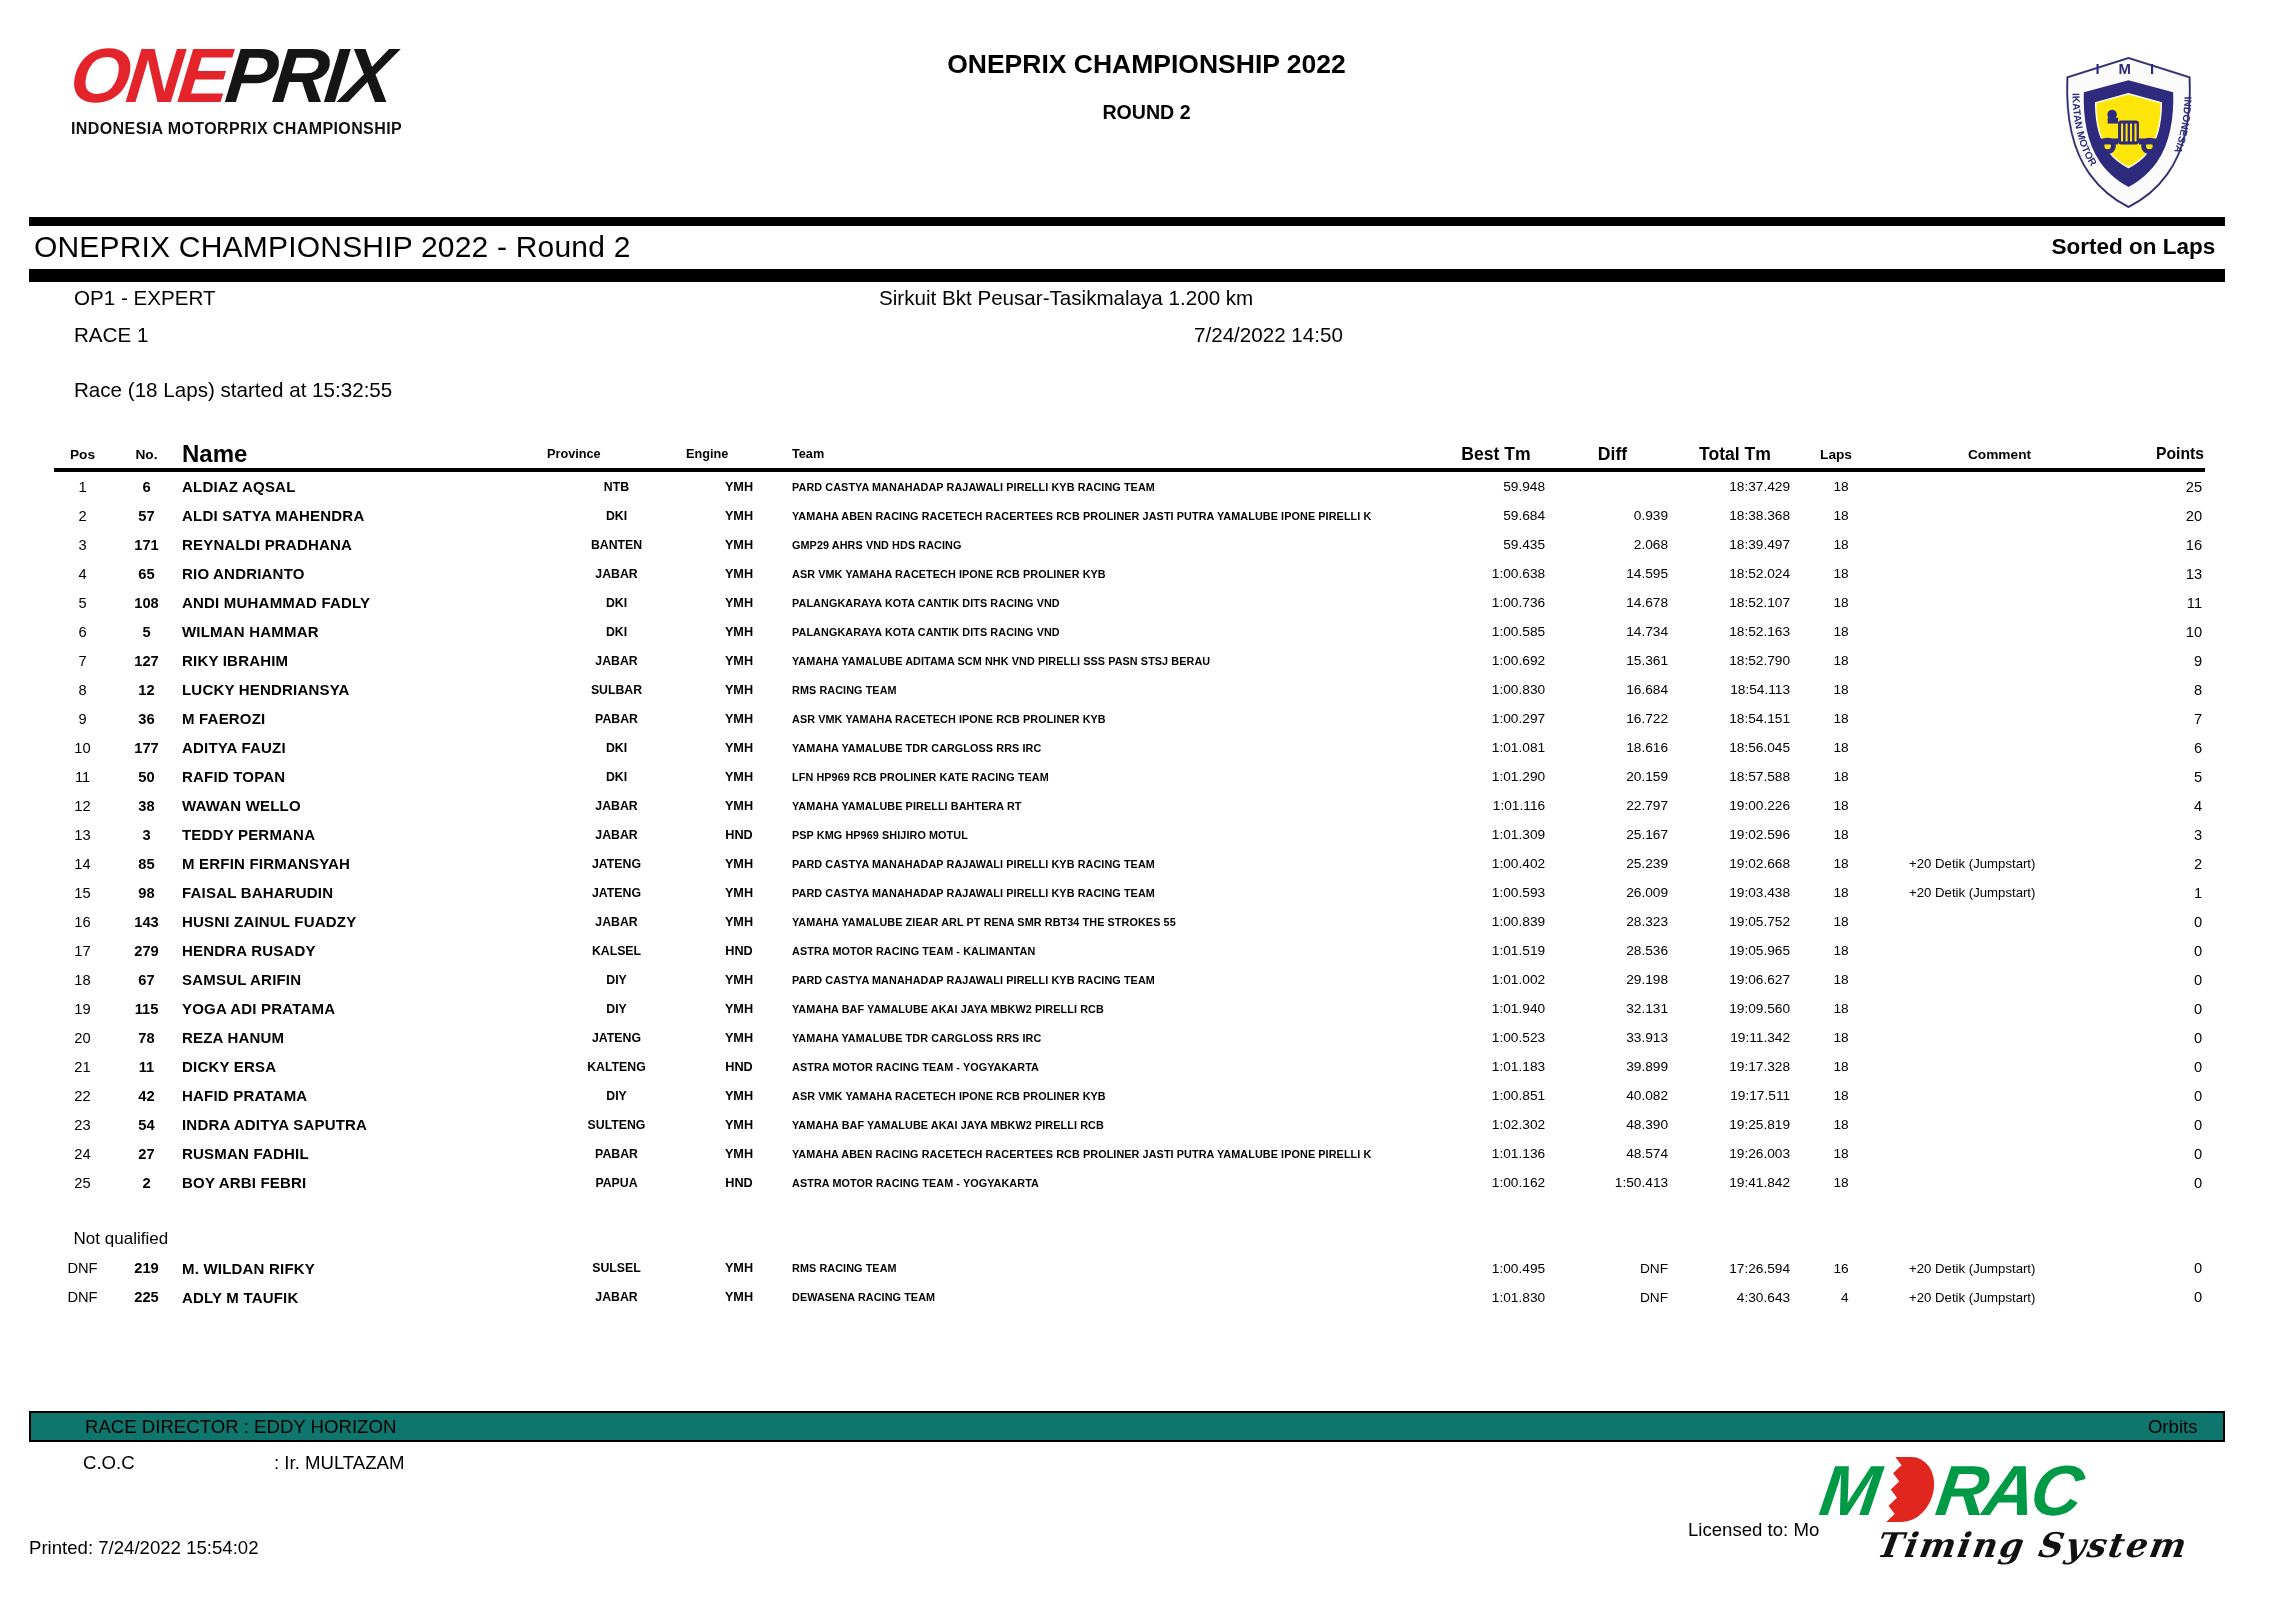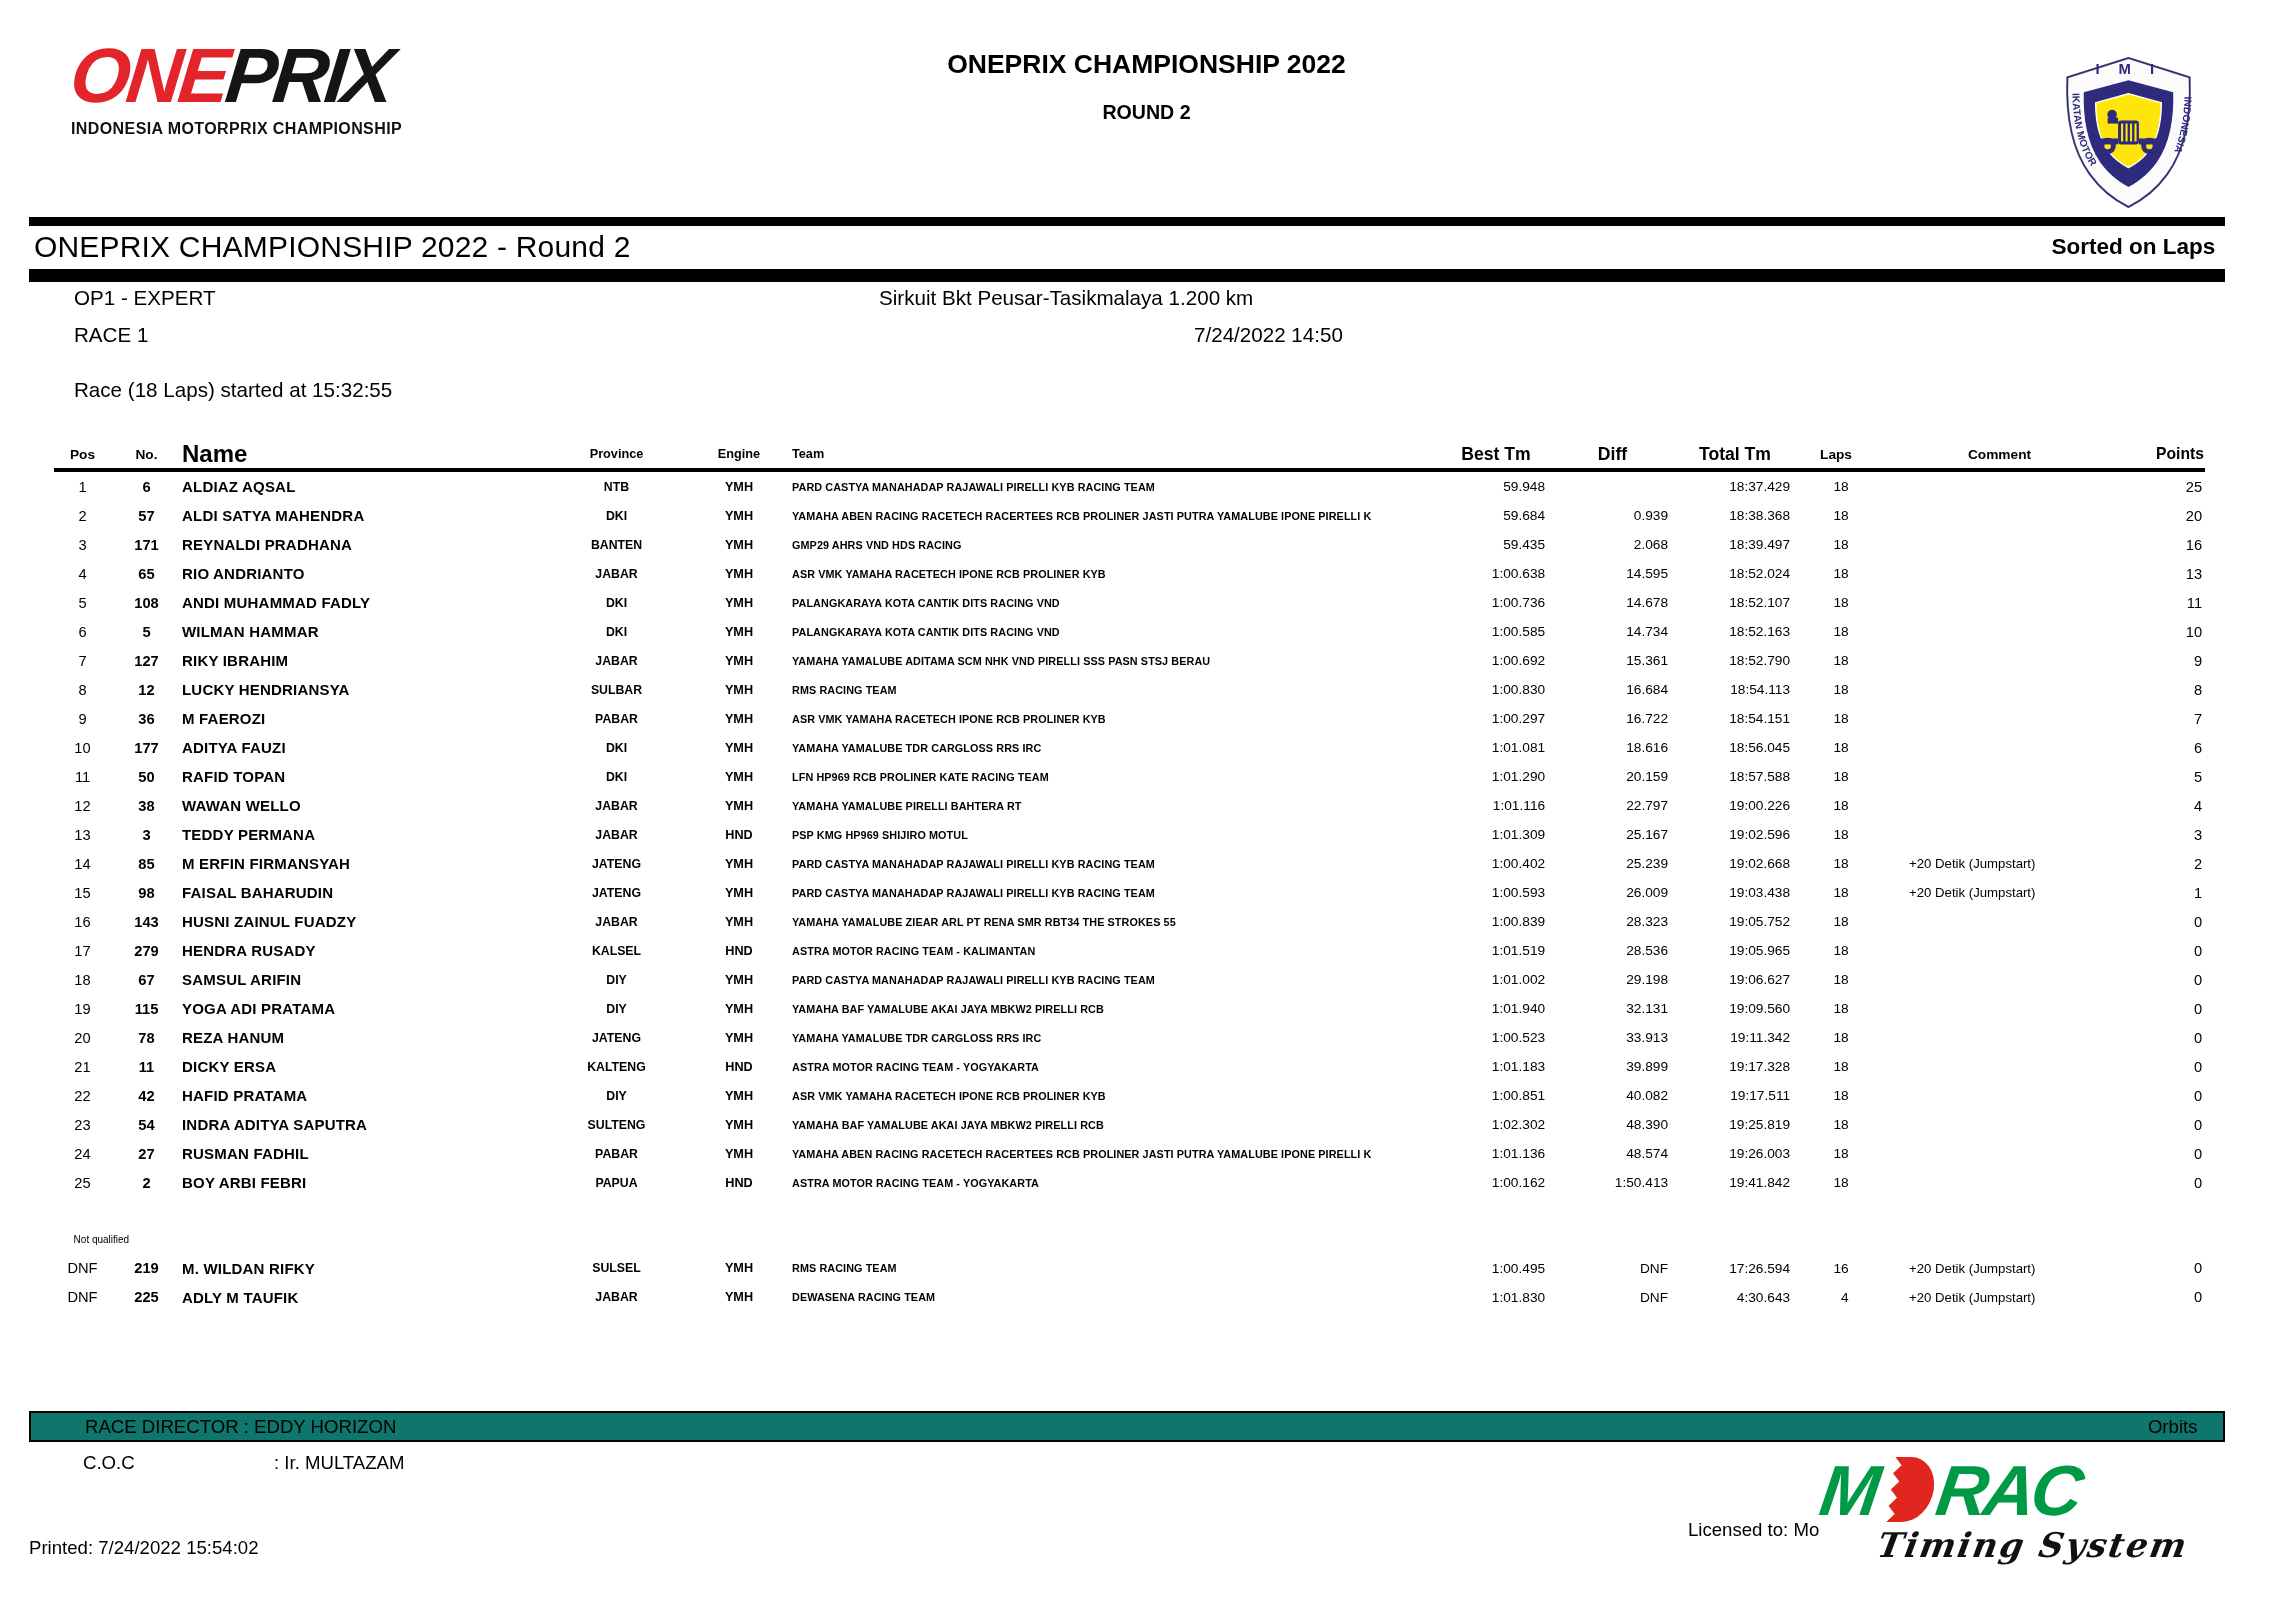--- a/index.html
+++ b/index.html
@@ -40,40 +40,40 @@
   .results { position:absolute; left:54px; top:440px; width:2151px; }
   .thead, .tr { display:grid;
     grid-template-columns:57px 71px 365px 139px 106px 649px 110px 123px 122px 80px 247px 83px;
     align-items:center; }
   .thead { height:27.4px; }
   .tr { height:29px; }
   .header-rule { height:3.9px; background:#000; margin-top:1px; }
   .tc { white-space:nowrap; overflow:visible; }
   .h-pos,.h-no { text-align:center; font-weight:bold; font-size:13.7px; }
   .h-name { text-align:left; font-weight:bold; font-size:24px; }
-  .h-prov,.h-eng { text-align:center; font-weight:bold; font-size:12.7px; }
+  .h-prov,.h-eng { text-align:left; font-weight:bold; font-size:12.7px; }
   .h-team { text-align:left; font-weight:bold; font-size:12.7px; }
   .h-best,.h-diff,.h-total { text-align:center; font-weight:bold; font-size:17.6px; }
   .h-laps { text-align:center; font-weight:bold; font-size:13.7px; }
   .h-comment { text-align:center; font-weight:bold; font-size:13.7px; }
   .h-points { text-align:right; font-weight:bold; font-size:15.7px; padding-right:2px; }
 
   .c-pos { text-align:center; font-size:14.7px; }
   .c-no { text-align:center; font-size:14.7px; font-weight:bold; }
   .c-name { text-align:left; font-size:15px; font-weight:bold; letter-spacing:0.2px; }
   .c-prov { text-align:center; font-size:12.3px; font-weight:bold; }
   .c-eng { text-align:center; font-size:12.7px; font-weight:bold; }
   .c-team { text-align:left; font-size:10.8px; font-weight:bold; letter-spacing:0.1px; }
   .c-best,.c-diff,.c-total { text-align:right; font-size:13.7px; padding-right:5.9px; }
   .c-laps { text-align:right; font-size:13.7px; padding-right:27.4px; }
   .c-comment { text-align:left; font-size:13.2px; padding-left:33px; }
   .c-points { text-align:right; font-size:14.7px; padding-right:3.9px; }
 
   .nq-label { margin-top:27.4px; height:29px; display:flex; align-items:center;
-              padding-left:19.6px; font-size:10px; }
+              padding-left:19.6px; font-size:17px; }
 
   
   .footer-bar { position:absolute; left:29px; top:1411px; width:2196px; height:31px;
     background:#0f766e; border:2.9px solid #000; display:flex; justify-content:space-between;
     align-items:center; padding:0 25.5px 0 54px; font-size:18.6px; }
   .coc-label { position:absolute; left:83px; top:1452px; font-size:18.6px; }
   .coc-value { position:absolute; left:274px; top:1452px; font-size:18.6px; }
   .printed { position:absolute; left:29px; top:1537px; font-size:18.6px; }
   .licensed { position:absolute; left:1688px; top:1519px; font-size:18.6px; white-space:nowrap; }
 

